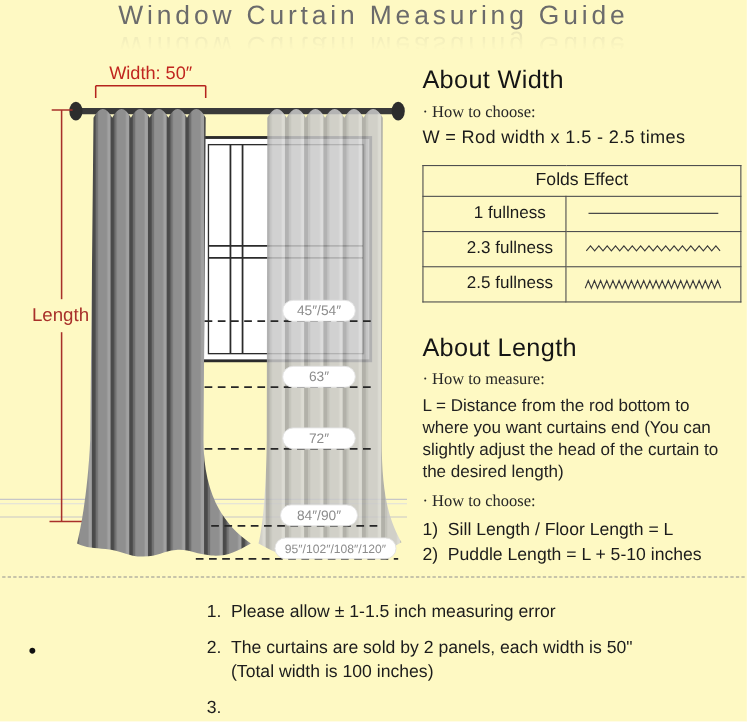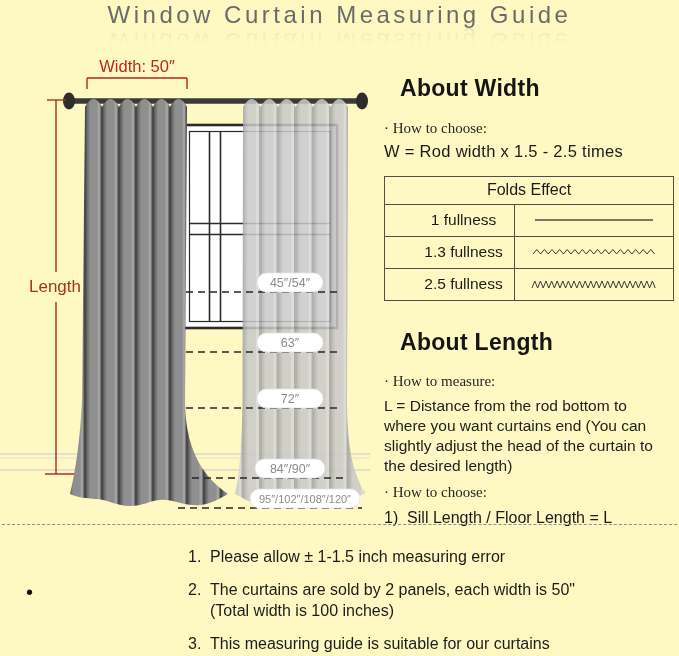--- a/index.html
+++ b/index.html
@@ -17,21 +17,21 @@
     font-size:24px;letter-spacing:3.5px;color:#6b6b6b;white-space:nowrap;
     transform:scaleY(-1);opacity:.22;
     -webkit-mask-image:linear-gradient(to bottom,transparent 35%,rgba(0,0,0,.65) 100%);
     mask-image:linear-gradient(to bottom,transparent 35%,rgba(0,0,0,.65) 100%);
     pointer-events:none;
   }
   
   .diagram{position:absolute;left:0;top:50px;width:372px;height:470px;}
   
   .info-col{position:absolute;left:384px;top:58px;width:293px;}
-  .section-heading{margin:16px;font-size:23px;font-weight:bold;color:#151515;letter-spacing:.3px;line-height:1.25;}
+  .section-heading{margin:0;font-size:23px;font-weight:normal;color:#151515;letter-spacing:.3px;line-height:1.25;}
   .bullet-line{margin:6px 0 0 0;font-size:15px;color:#272727;line-height:1.3;font-family:Liberation Serif, serif;}
   .formula{margin:3px 0 0 0;font-size:16.5px;color:#1b1b1b;letter-spacing:.3px;line-height:1.3;}
   table.folds{border-collapse:collapse;width:290px;margin-top:13px;}
   table.folds th,table.folds td{border:1.3px solid #4f4f4f;text-align:center;padding:0;font-weight:normal;}
   table.folds th{height:27px;font-size:16px;color:#1b1b1b;text-align:center;}
   table.folds td{height:31px;font-size:15.5px;color:#1b1b1b;}
   table.folds td.label-cell{width:45%;padding-left:28px;}
   table.folds td.line-cell svg{display:block;margin:0 auto;}
   .about-length-heading{margin-top:27px;}
   .measure-text{margin:4px 16px 0 0;font-size:15.5px;line-height:1.3;color:#222;}
@@ -158,21 +158,21 @@
       <tbody>
         <tr>
           <td class="label-cell">1 fullness</td>
           <td class="line-cell">
             <svg width="122" height="14" viewBox="0 0 122 14">
               <line x1="2" y1="7" x2="120" y2="7" stroke="#4a4a4a" stroke-width="1.3"></line>
             </svg>
           </td>
         </tr>
         <tr>
-          <td class="label-cell">1.3 fullness</td>
+          <td class="label-cell">2.3 fullness</td>
           <td class="line-cell">
             <svg width="126" height="12" viewBox="0 0 126 12">
               <path fill="none" stroke="#3a3a3a" stroke-width="1" d="M2,8 l3.8,-4.5 l3.8,4.5 l3.8,-4.5 l3.8,4.5 l3.8,-4.5 l3.8,4.5 l3.8,-4.5 l3.8,4.5 l3.8,-4.5 l3.8,4.5 l3.8,-4.5 l3.8,4.5 l3.8,-4.5 l3.8,4.5 l3.8,-4.5 l3.8,4.5 l3.8,-4.5 l3.8,4.5 l3.8,-4.5 l3.8,4.5 l3.8,-4.5 l3.8,4.5 l3.8,-4.5 l3.8,4.5 l3.8,-4.5 l3.8,4.5 l3.8,-4.5 l3.8,4.5 l3.8,-4.5 l3.8,4.5 l3.8,-4.5 l3.8,4.5"></path>
             </svg>
           </td>
         </tr>
         <tr>
           <td class="label-cell">2.5 fullness</td>
           <td class="line-cell">
             <svg width="128" height="13" viewBox="0 0 128 13">
@@ -182,20 +182,21 @@
         </tr>
       </tbody>
     </table>
 
     <h2 class="section-heading about-length-heading">About Length</h2>
     <p class="bullet-line">· How to measure:</p>
     <p class="measure-text">L = Distance from the rod bottom to where you want curtains end  (You can slightly adjust the head of the curtain to the desired length)</p>
     <p class="bullet-line">· How to choose:</p>
     <div class="choose-options">
       <div>1)  Sill Length / Floor Length = L</div>
+      <div>2)  Puddle Length = L + 5-10 inches</div>
     </div>
   </div>
 
   <hr class="separator">
 
   <div class="note-title">
     <span class="bullet">•</span>
   </div>
 
   <div class="note-items">
@@ -203,17 +204,16 @@
       <span class="num">1.</span>
       <span class="txt">Please allow ± 1-1.5 inch measuring error</span>
     </div>
     <div class="note-item">
       <span class="num">2.</span>
       <span class="txt">The curtains are sold by 2 panels, each width is 50"
 (Total width is 100 inches)</span>
     </div>
     <div class="note-item">
       <span class="num">3.</span>
-      <span class="txt">This measuring guide is suitable for our curtains</span>
     </div>
   </div>
 
 </div>
 
 </body></html>

